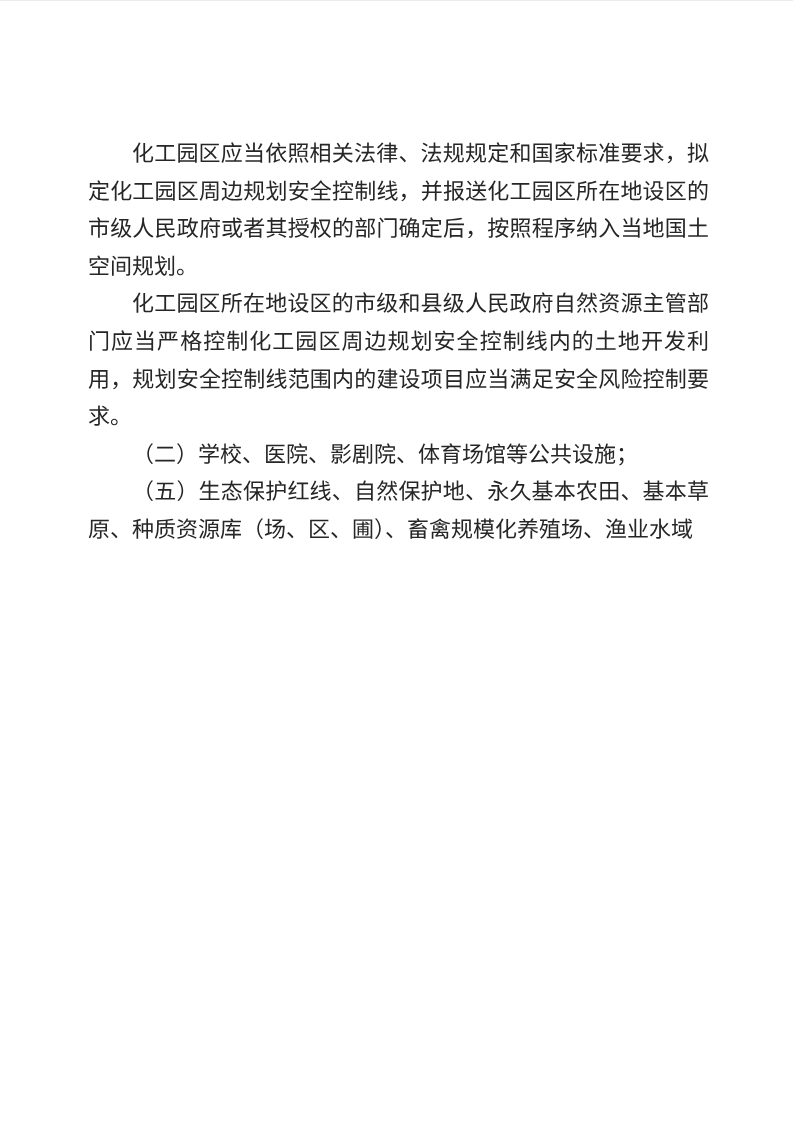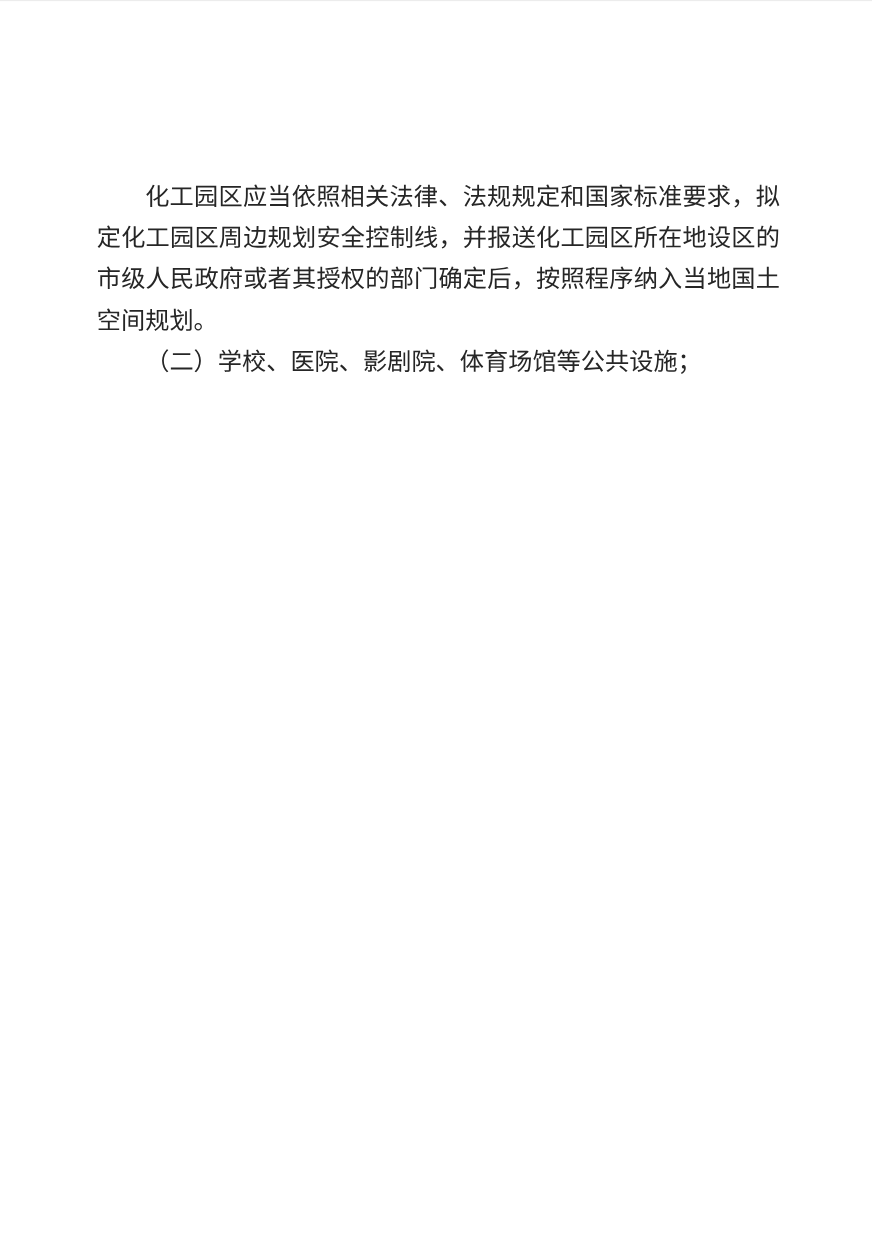--- a/index.html
+++ b/index.html
@@ -13,21 +13,21 @@
     height: 1122px;
     background: #ffffff;
     overflow: hidden;
     border-top: 1px solid #ececec;
     box-sizing: border-box;
     font-family: "DejaVu Serif", "Liberation Serif", serif;
   }
   .content {
     position: absolute;
     left: 88px;
-    top: 160px;
+    top: 134px;
     width: 621px;
     color: #262626;
   }
   p.para {
     margin: 0;
     padding: 0;
     font-size: 22px;
     line-height: 37.6px;
     text-align: justify;
     text-justify: inter-ideograph;
@@ -36,15 +36,17 @@
     word-break: break-all;
     hanging-punctuation: allow-end;
   }
 </style>
 </head>
 <body>
 
 <div class="page">
   <div class="content">
     <p class="para">化工园区应当依照相关法律、法规规定和国家标准要求，拟定化工园区周边规划安全控制线，并报送化工园区所在地设区的市级人民政府或者其授权的部门确定后，按照程序纳入当地国土空间规划。</p>
+    <p class="para">化工园区所在地设区的市级和县级人民政府自然资源主管部门应当严格控制化工园区周边规划安全控制线内的土地开发利用，规划安全控制线范围内的建设项目应当满足安全风险控制要求。</p>
     <p class="para">（二）学校、医院、影剧院、体育场馆等公共设施；</p>
+    <p class="para">（五）生态保护红线、自然保护地、永久基本农田、基本草原、种质资源库（场、区、圃）、畜禽规模化养殖场、渔业水域</p>
   </div>
 </div>
 
 </body></html>

